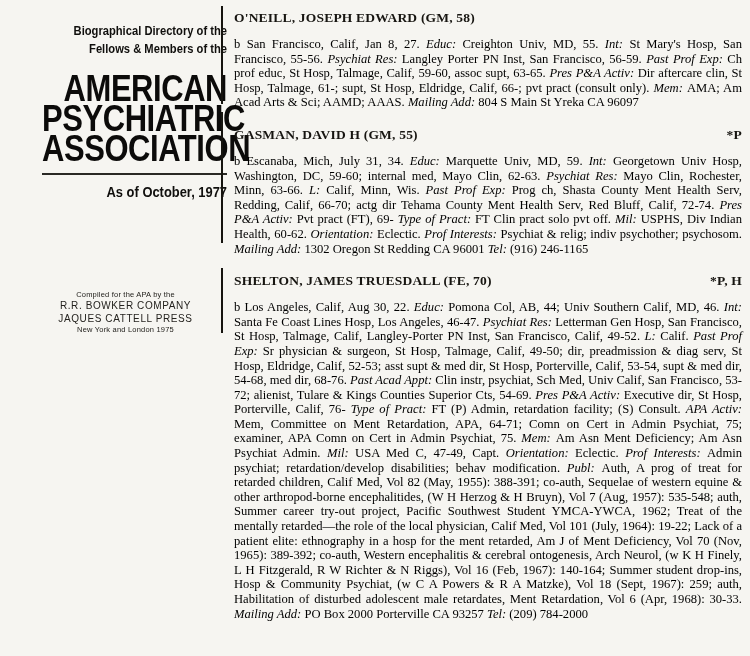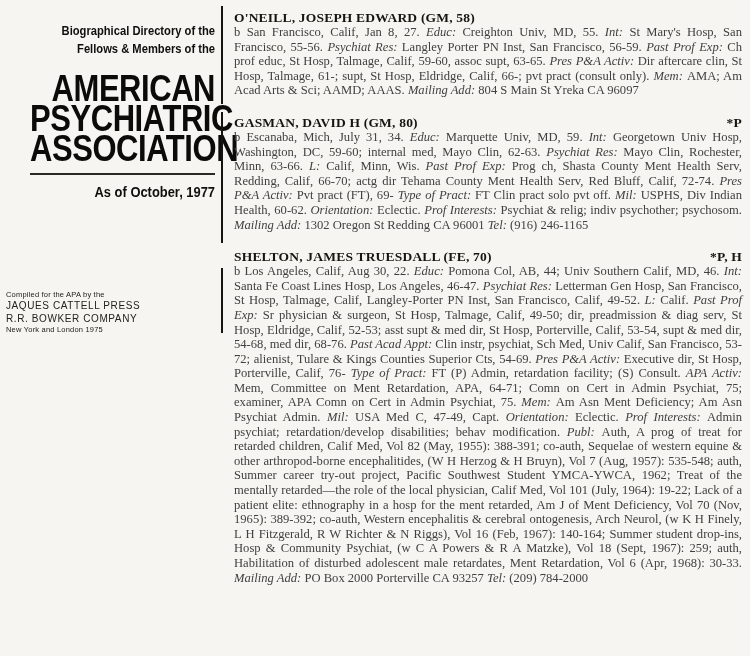--- a/index.html
+++ b/index.html
@@ -5,21 +5,21 @@
   html,body{margin:0;padding:0;}
   .page{
     position:relative;
     width:750px;height:656px;
     background:#f6f5f1;
     color:#171511;
     overflow:hidden;
   }
   
   .sidebar{
-    position:absolute;left:0;top:22px;width:215px;
+    position:absolute;left:12px;top:22px;width:215px;
     text-align:right;
     font-family:"Liberation Sans",sans-serif;
   }
   .condensed{transform:scaleX(0.86);transform-origin:100% 0;}
   .subhead{
     font-weight:bold;font-size:13px;line-height:18px;
     color:#100f0d;
   }
   .assoc-title{
     margin:16px 0 0 0;
@@ -30,21 +30,21 @@
   .title-rule{
     margin-top:9px;margin-left:30px;
     border:0;border-top:2px solid #2a2925;height:0;
   }
   .asof{
     margin-top:7px;
     font-weight:bold;font-size:15px;color:#100f0d;
   }
   .imprint{
     position:absolute;top:268px;right:-6px;width:215px;
-    text-align:left;color:#24221e;
+    text-align:center;color:#24221e;
   }
   .imp-sm{font-size:7.5px;line-height:10px;letter-spacing:0.2px;}
   .imp-lg{font-size:10px;line-height:12.5px;letter-spacing:0.6px;}
   
   .vrule{position:absolute;left:221px;width:2px;background:#16140f;}
   .vrule1{top:6px;height:98px;}
   .vrule2{top:112px;height:131px;}
   .vrule3{top:268px;height:65px;}
   
   .entries{
@@ -55,21 +55,22 @@
   .entry-head{
     display:flex;justify-content:space-between;align-items:baseline;
     font-weight:bold;font-size:13.5px;line-height:15px;
     letter-spacing:0.2px;
   }
   .entry-name{white-space:nowrap;}
   .entry-badge{white-space:nowrap;font-weight:bold;}
   .entry-body{
     font-size:12.6px;line-height:14.6px;
     text-align:justify;
-    color:#404040;
+    color:#000000;
+    margin-top:12px;
   }
   .entry-body .it{font-style:italic;}
 </style>
 </head>
 <body>
 
 <div class="page">
 
   <aside class="sidebar">
     <div class="subhead condensed">
@@ -78,43 +79,43 @@
     </div>
     <h1 class="assoc-title condensed">
       <span>AMERICAN</span>
       <span>PSYCHIATRIC</span>
       <span>ASSOCIATION</span>
     </h1>
     <hr class="title-rule">
     <div class="asof condensed">As of October, 1977</div>
     <div class="imprint">
       <div class="imp-sm">Compiled for the APA by the</div>
+      <div class="imp-lg">R.R. BOWKER COMPANY</div>
       <div class="imp-lg">JAQUES CATTELL PRESS</div>
-      <div class="imp-lg">R.R. BOWKER COMPANY</div>
       <div class="imp-sm">New York and London 1975</div>
     </div>
   </aside>
 
   <div class="vrule vrule1"></div>
   <div class="vrule vrule2"></div>
   <div class="vrule vrule3"></div>
 
   <main class="entries">
 
     <article class="entry">
       <div class="entry-head">
         <span class="entry-name">O'NEILL, JOSEPH EDWARD (GM, 58)</span>
         <span class="entry-badge"></span>
       </div>
       <div class="entry-body"><span>b San Francisco, Calif, Jan 8, 27. </span><span class="it">Educ: </span><span>Creighton Univ, MD, 55. </span><span class="it">Int: </span><span>St Mary's Hosp, San Francisco, 55-56. </span><span class="it">Psychiat Res: </span><span>Langley Porter PN Inst, San Francisco, 56-59. </span><span class="it">Past Prof Exp: </span><span>Ch prof educ, St Hosp, Talmage, Calif, 59-60, assoc supt, 63-65. </span><span class="it">Pres P&amp;A Activ: </span><span>Dir aftercare clin, St Hosp, Talmage, 61-; supt, St Hosp, Eldridge, Calif, 66-; pvt pract (consult only). </span><span class="it">Mem: </span><span>AMA; Am Acad Arts &amp; Sci; AAMD; AAAS. </span><span class="it">Mailing Add: </span><span>804 S Main St Yreka CA 96097</span></div>
     </article>
 
     <article class="entry">
       <div class="entry-head">
-        <span class="entry-name">GASMAN, DAVID H (GM, 80)</span>
+        <span class="entry-name">GASMAN, DAVID H (GM, 55)</span>
         <span class="entry-badge">*P</span>
       </div>
       <div class="entry-body"><span>b Escanaba, Mich, July 31, 34. </span><span class="it">Educ: </span><span>Marquette Univ, MD, 59. </span><span class="it">Int: </span><span>Georgetown Univ Hosp, Washington, DC, 59-60; internal med, Mayo Clin, 62-63. </span><span class="it">Psychiat Res: </span><span>Mayo Clin, Rochester, Minn, 63-66. </span><span class="it">L: </span><span>Calif, Minn, Wis. </span><span class="it">Past Prof Exp: </span><span>Prog ch, Shasta County Ment Health Serv, Redding, Calif, 66-70; actg dir Tehama County Ment Health Serv, Red Bluff, Calif, 72-74. </span><span class="it">Pres P&amp;A Activ: </span><span>Pvt pract (FT), 69- </span><span class="it">Type of Pract: </span><span>FT Clin pract solo pvt off. </span><span class="it">Mil: </span><span>USPHS, Div Indian Health, 60-62. </span><span class="it">Orientation: </span><span>Eclectic. </span><span class="it">Prof Interests: </span><span>Psychiat &amp; relig; indiv psychother; psychosom. </span><span class="it">Mailing Add: </span><span>1302 Oregon St Redding CA 96001 </span><span class="it">Tel: </span><span>(916) 246-1165</span></div>
     </article>
 
     <article class="entry">
       <div class="entry-head">
         <span class="entry-name">SHELTON, JAMES TRUESDALL (FE, 70)</span>
         <span class="entry-badge">*P, H</span>
       </div>

